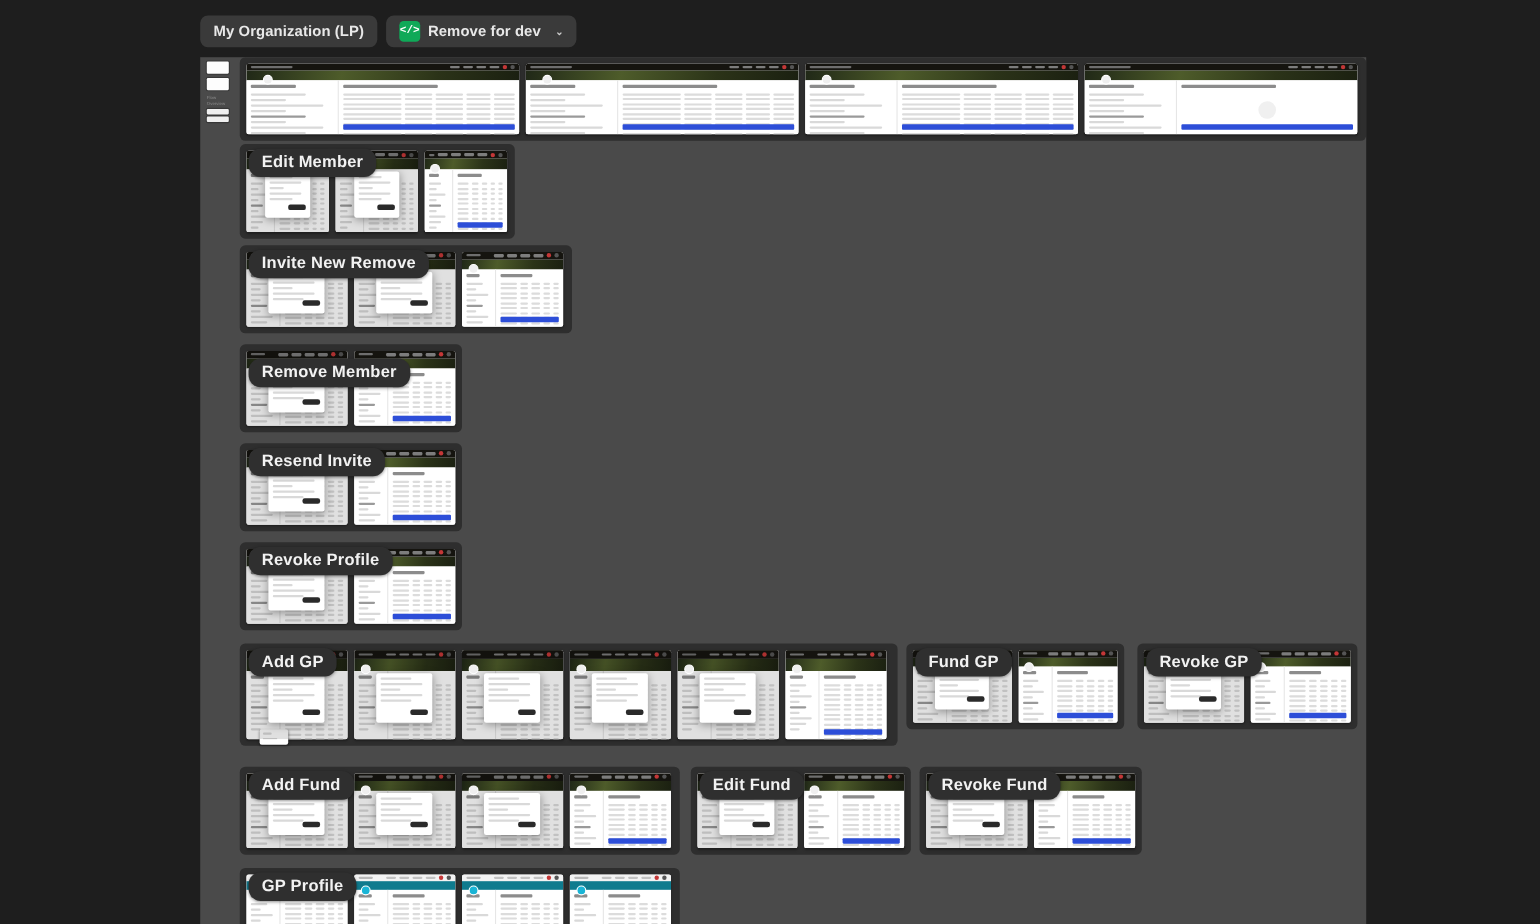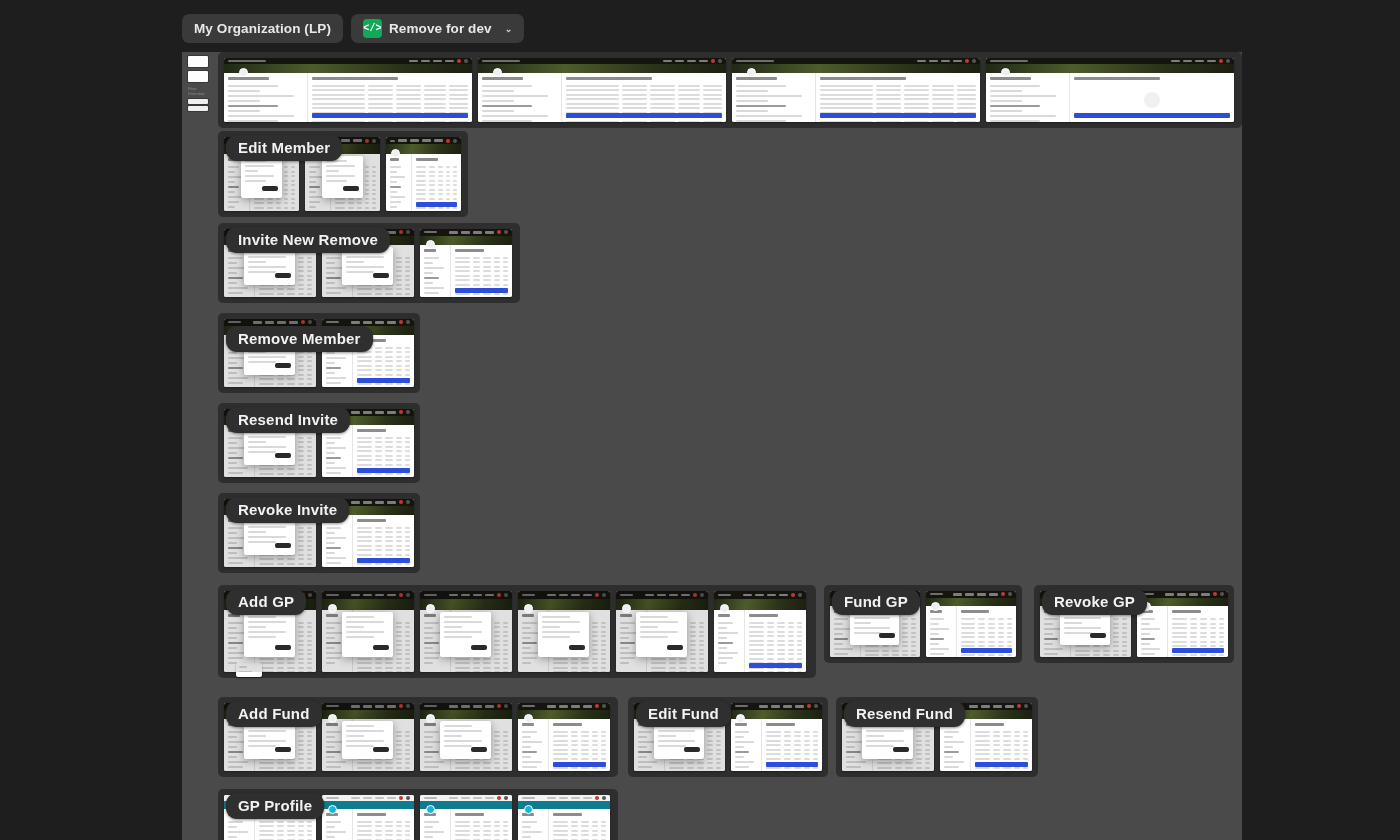--- a/index.html
+++ b/index.html
@@ -1531,21 +1531,21 @@
                   <i style="width: 14%;"></i>
                   <i style="width: 12%;"></i>
                 </div>
               </div>
               <div class="f-cta"></div>
             </div>
           </div>
         </div>
       </div>
       <div class="group" style="left: 36px; top: 441px; width: 202px; height: 80px;">
-        <div class="group-label" style="top: 4px;">Revoke Invite</div>
+        <div class="group-label" style="top: 4px;">Revoke Profile</div>
         <div class="frame" style="width: 92px; height: 68px;">
           <div class="f-nav">
             <div class="f-logo"></div>
             <div class="f-navitems">
               <div class="f-navitem"></div>
               <div class="f-navitem"></div>
               <div class="f-navitem"></div>
               <div class="f-navitem"></div>
               <div class="f-dot red"></div>
               <div class="f-dot dark"></div>
@@ -3531,21 +3531,21 @@
                   <i style="width: 14%;"></i>
                   <i style="width: 12%;"></i>
                 </div>
               </div>
               <div class="f-cta"></div>
             </div>
           </div>
         </div>
       </div>
       <div class="group" style="left: 654px; top: 645px; width: 202px; height: 80px;">
-        <div class="group-label" style="top: 4px;">Resend Fund</div>
+        <div class="group-label" style="top: 4px;">Revoke Fund</div>
         <div class="frame" style="width: 92px; height: 68px;">
           <div class="f-nav">
             <div class="f-logo"></div>
             <div class="f-navitems">
               <div class="f-navitem"></div>
               <div class="f-navitem"></div>
               <div class="f-navitem"></div>
               <div class="f-navitem"></div>
               <div class="f-dot red"></div>
               <div class="f-dot dark"></div>

